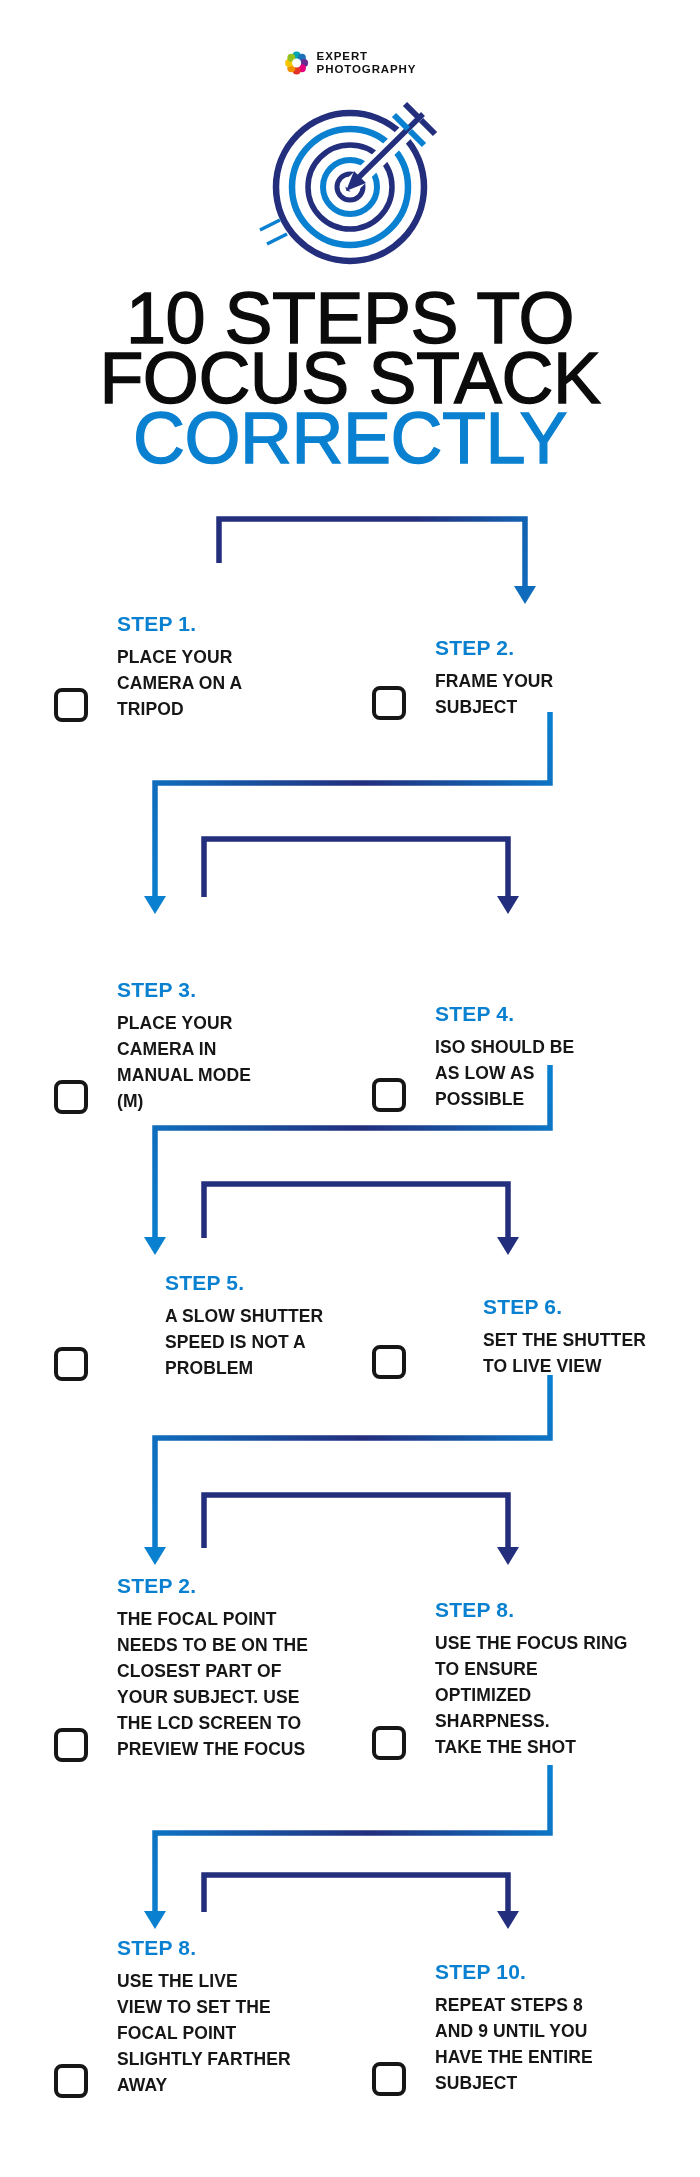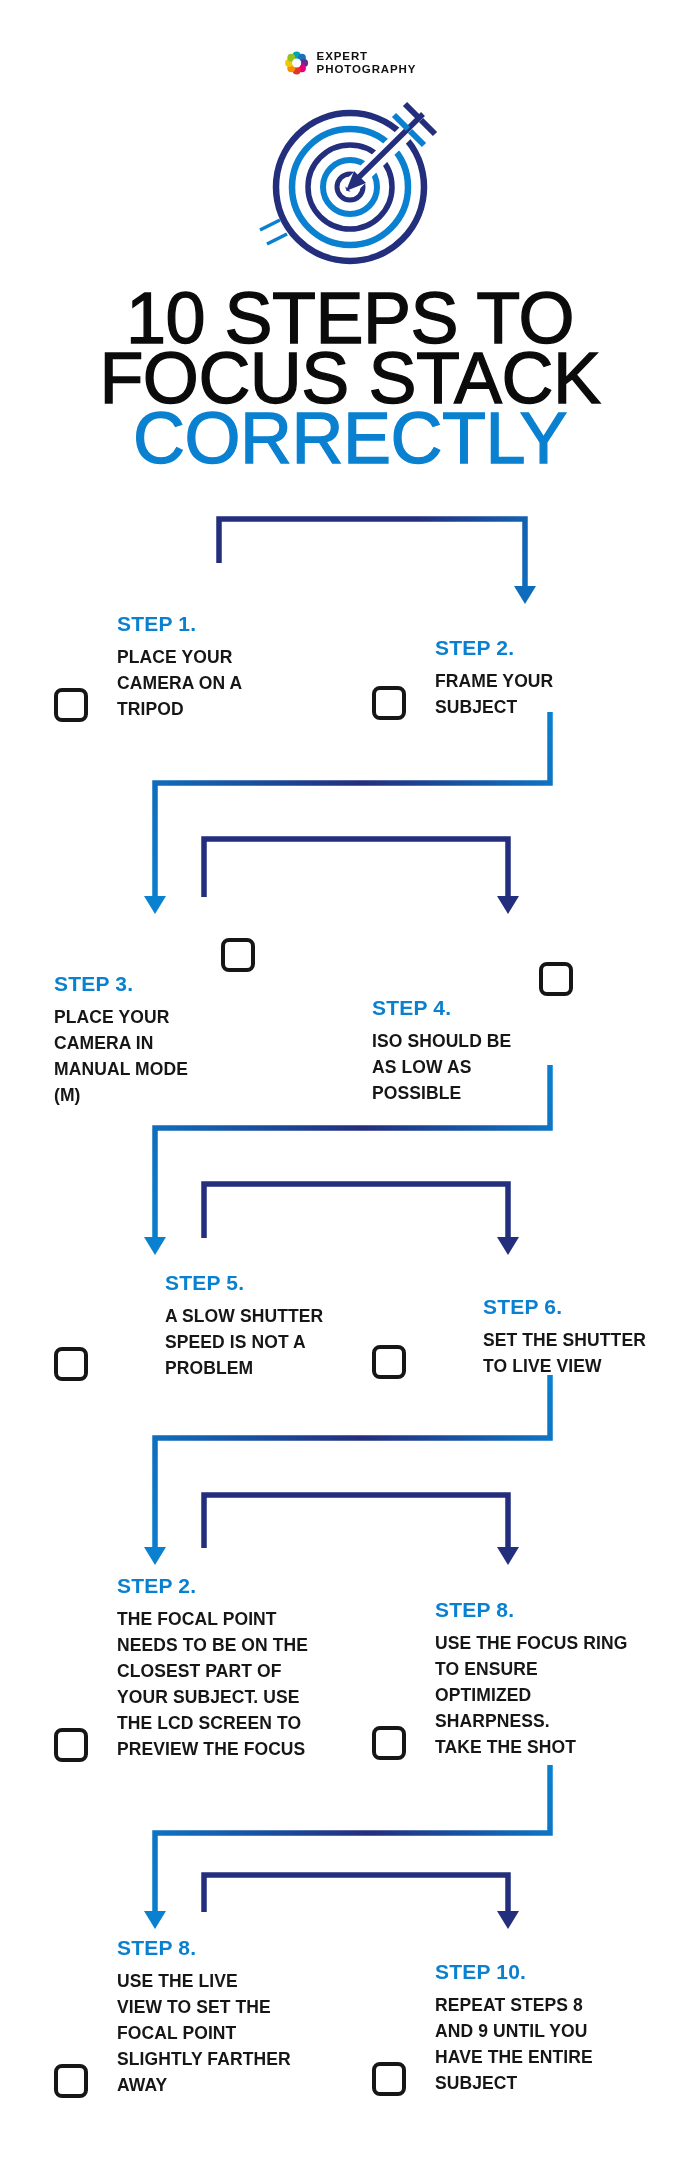--- a/index.html
+++ b/index.html
@@ -21,21 +21,21 @@
     color:#0b0b0b;-webkit-text-stroke:1.3px currentColor;}
   .title-line.blue{color:#0a80d0;}
   
   .connectors{position:absolute;left:0;top:0;width:700px;height:2177px;}
   .connectors path{fill:none;stroke-width:5.5px;stroke-linejoin:miter;}
   
   .step{position:absolute;display:flex;align-items:flex-end;}
   .step.colL{left:54px;}
   .step.colR{left:372px;margin-top:24px;}
   .step.r1{top:612px;}
-  .step.r2{top:941px;flex-direction:column;}
+  .step.r2{top:978px;}
   .step.r3{top:1271px;gap:48px;}
   .step.r4{top:1574px;}
   .step.r5{top:1936px;}
   .checkbox{flex:0 0 auto;width:26px;height:26px;border:4px solid #161616;
     border-radius:8px;background:#ffffff;margin-top:-3px;margin-right:29px;cursor:pointer;}
   .step-content{width:230px;}
   .step-label{font-size:21px;font-weight:bold;color:#0a80d0;letter-spacing:0.2px;
     line-height:24px;margin-bottom:8px;}
   .step-text{font-size:17.5px;font-weight:bold;line-height:26px;letter-spacing:0.1px;
     color:#161616;white-space:pre-line;}

